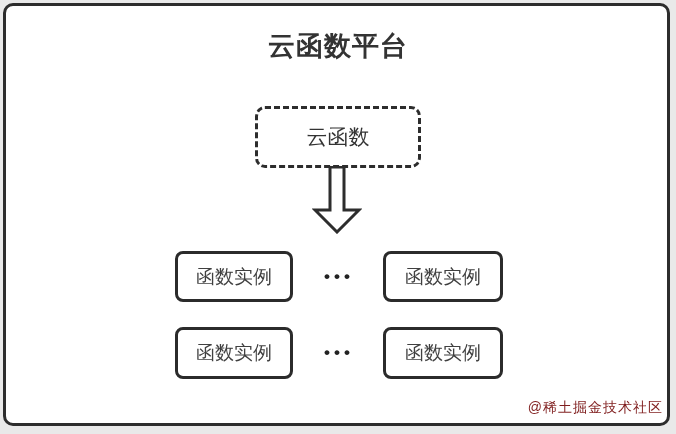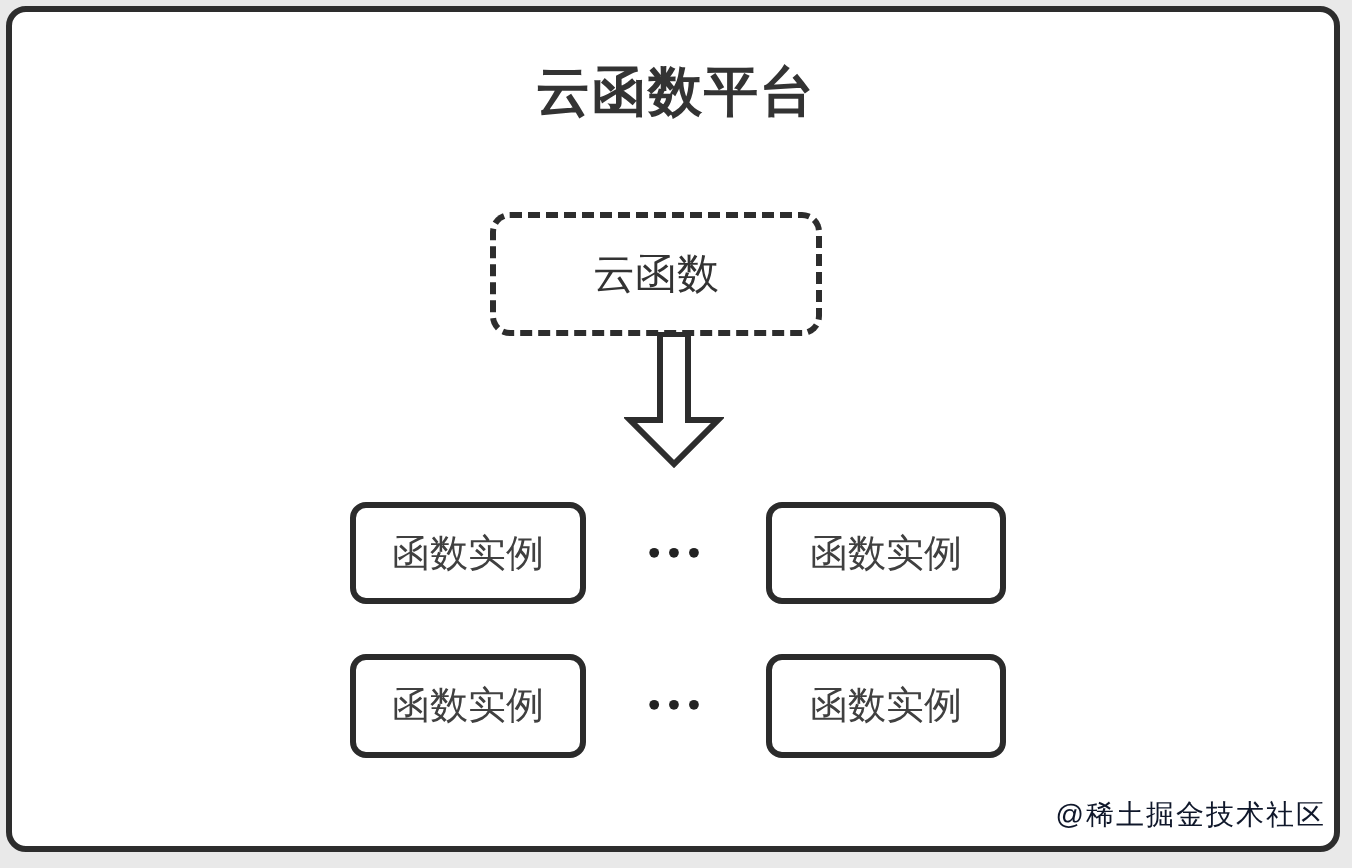--- a/index.html
+++ b/index.html
@@ -35,21 +35,21 @@
     top: 28px;
     width: 676px;
     text-align: center;
     font-size: 27px;
     font-weight: bold;
     color: #333333;
     letter-spacing: 1px;
   }
   .cloud-box {
     position: absolute;
-    left: 245px;
+    left: 255px;
     top: 106px;
     width: 166px;
     height: 62px;
     box-sizing: border-box;
     border: 3px dashed #2d2d2d;
     border-radius: 10px;
     background: #ffffff;
     display: flex;
     align-items: center;
     justify-content: center;
@@ -90,21 +90,21 @@
     font-weight: bold;
     letter-spacing: 4px;
     text-indent: 4px;
     color: #222222;
   }
   .watermark {
     position: absolute;
     right: 13px;
     top: 399px;
     font-size: 14px;
-    color: #0f172a;
+    color: #7f1d1d;
     letter-spacing: 1px;
   }
 </style>
 </head>
 <body>
 
 <div class="stage">
 
   <div class="card"></div>
 

